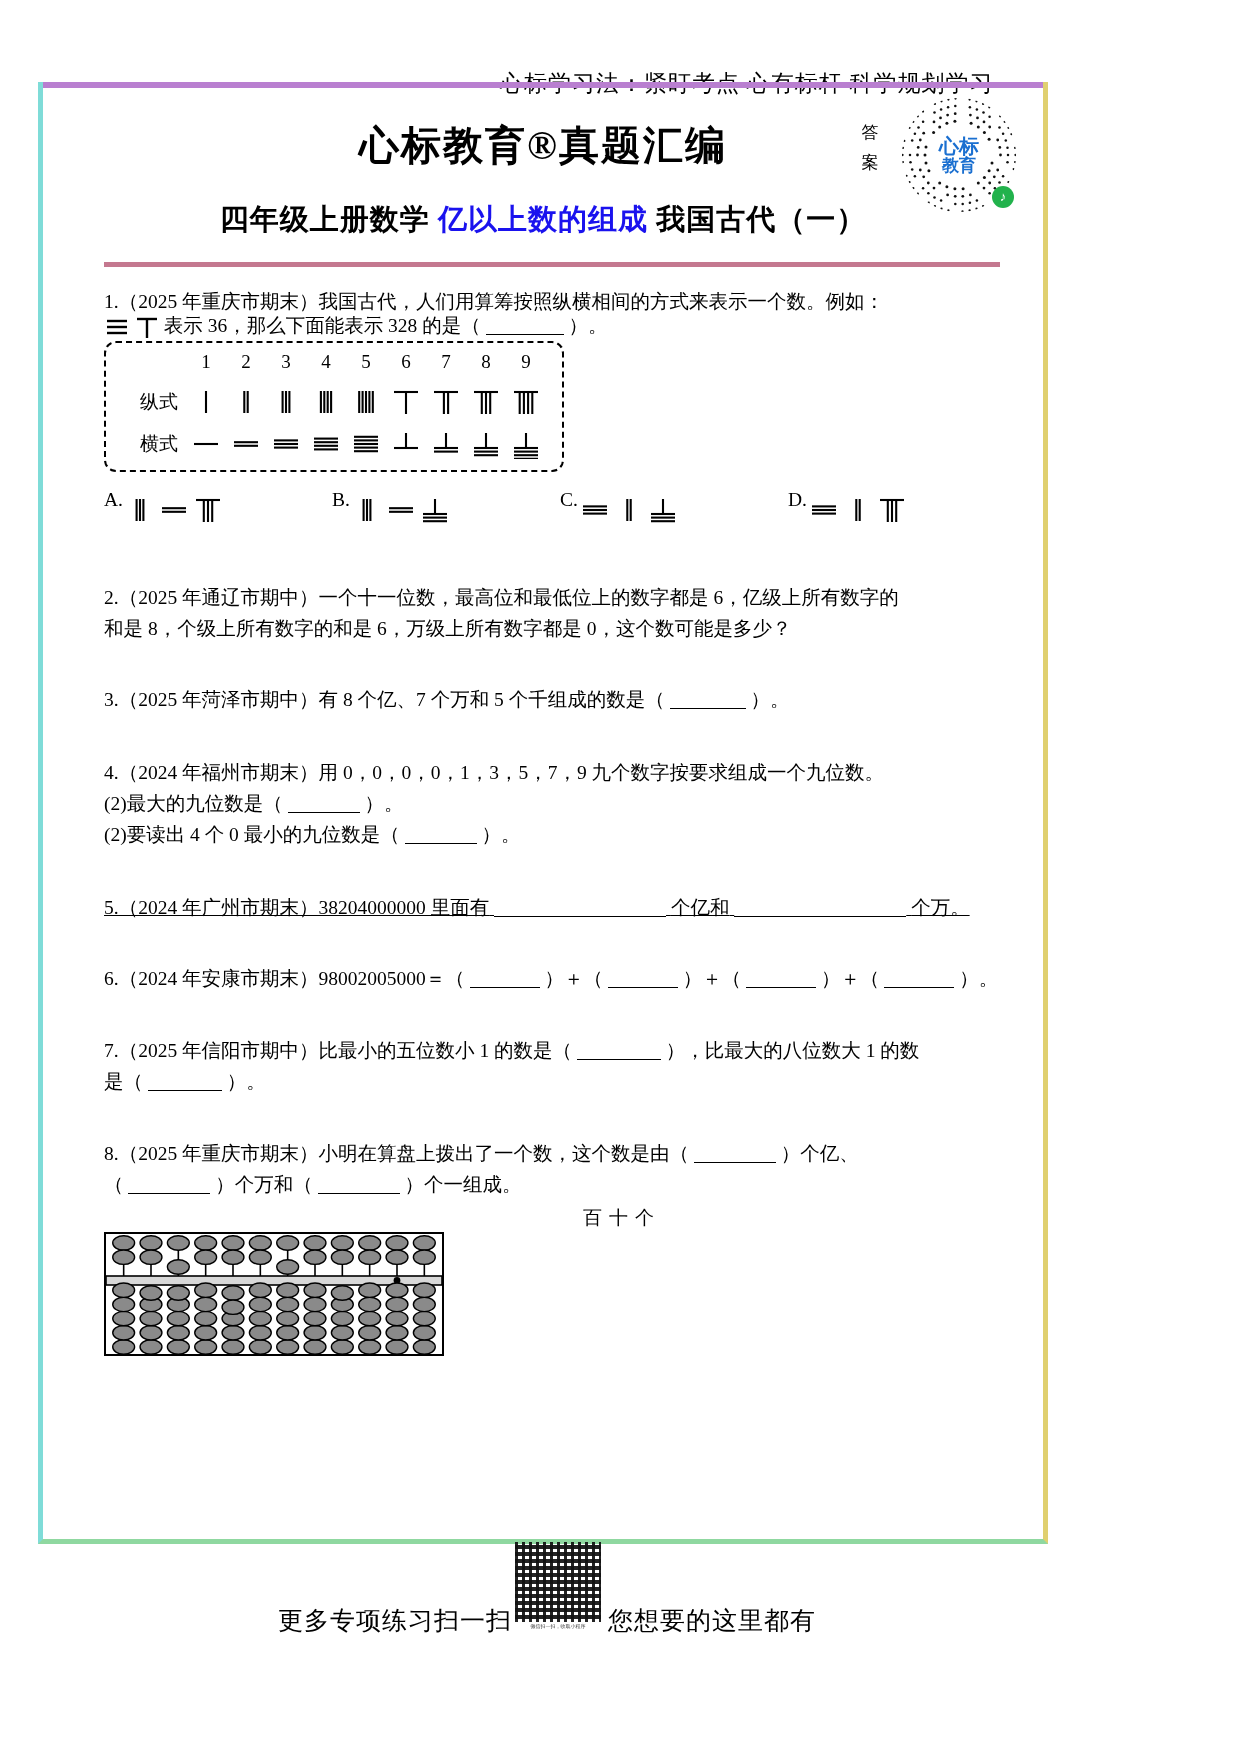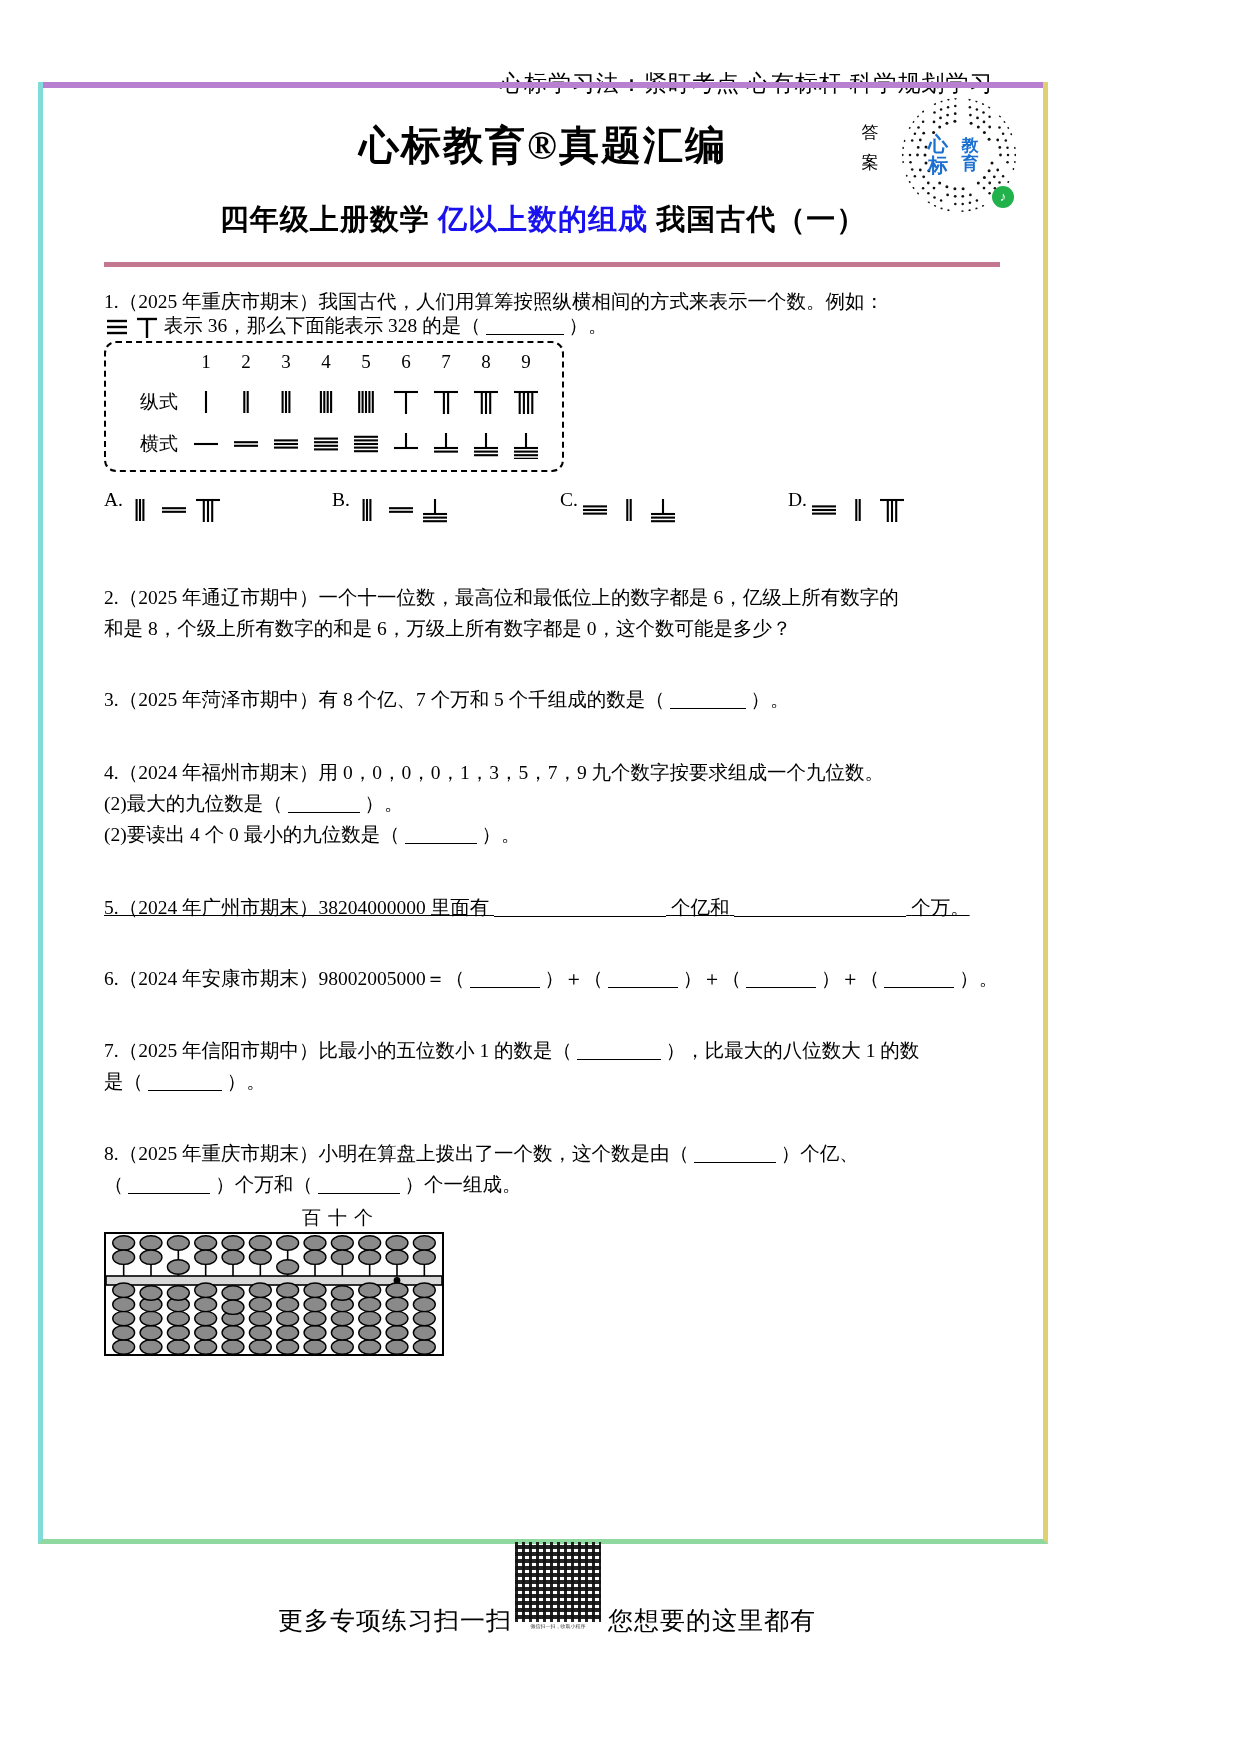--- a/index.html
+++ b/index.html
@@ -74,21 +74,21 @@
     font-size:17px;line-height:30px;text-align:center;
   }
   .qr-top{
     position:absolute;left:902px;top:98px;width:114px;height:114px;
   }
   .qr-dots{
     position:absolute;left:0;top:0;width:114px;height:114px;border-radius:50%;
   }
   .qr-core{
     position:absolute;left:26px;top:26px;width:62px;height:62px;
-    display:flex;flex-direction:row;align-items:center;justify-content:center;
+    display:flex;flex-direction:column;align-items:center;justify-content:center;
     font-family:"Liberation Sans",sans-serif;font-weight:bold;
     color:#1a6fd0;line-height:1.05;
   }
   .qr-core .a{font-size:20px;}
   .qr-core .b{font-size:17px;}
   .qr-badge{
     position:absolute;right:2px;bottom:4px;width:22px;height:22px;border-radius:50%;
     background:#22b24c;color:#fff;font-size:13px;line-height:22px;text-align:center;
     font-family:"Liberation Sans",sans-serif;
   }
@@ -676,21 +676,21 @@
   <span>）个亿、</span>
 </div>
 <div class="q" style="top:1169px;">
   <span>（</span>
   <span class="blank-line" style="width:82px"></span>
   <span>）个万和（</span>
   <span class="blank-line" style="width:82px"></span>
   <span>）个一组成。</span>
 </div>
 
-<div class="abacus-labels" id="abacus-labels" style="text-align: left; padding-left: 198px;"><span>百</span><span>十</span><span>个</span></div>
+<div class="abacus-labels" id="abacus-labels" style="text-align: right; padding-left: 198px;"><span>百</span><span>十</span><span>个</span></div>
 
 <div class="abacus-wrap">
   <svg id="abacus-svg" width="340" height="124" viewBox="0 0 340 124">
       <rect x="1" y="1" width="338" height="122" fill="#fff" stroke="#000" stroke-width="2"></rect>
       <line x1="19.666666666666664" y1="3" x2="19.666666666666664" y2="121" stroke="#000" stroke-width="1.6"></line>
       <line x1="47" y1="3" x2="47" y2="121" stroke="#000" stroke-width="1.6"></line>
       <line x1="74.33333333333333" y1="3" x2="74.33333333333333" y2="121" stroke="#000" stroke-width="1.6"></line>
       <line x1="101.66666666666666" y1="3" x2="101.66666666666666" y2="121" stroke="#000" stroke-width="1.6"></line>
       <line x1="129" y1="3" x2="129" y2="121" stroke="#000" stroke-width="1.6"></line>
       <line x1="156.33333333333331" y1="3" x2="156.33333333333331" y2="121" stroke="#000" stroke-width="1.6"></line>

